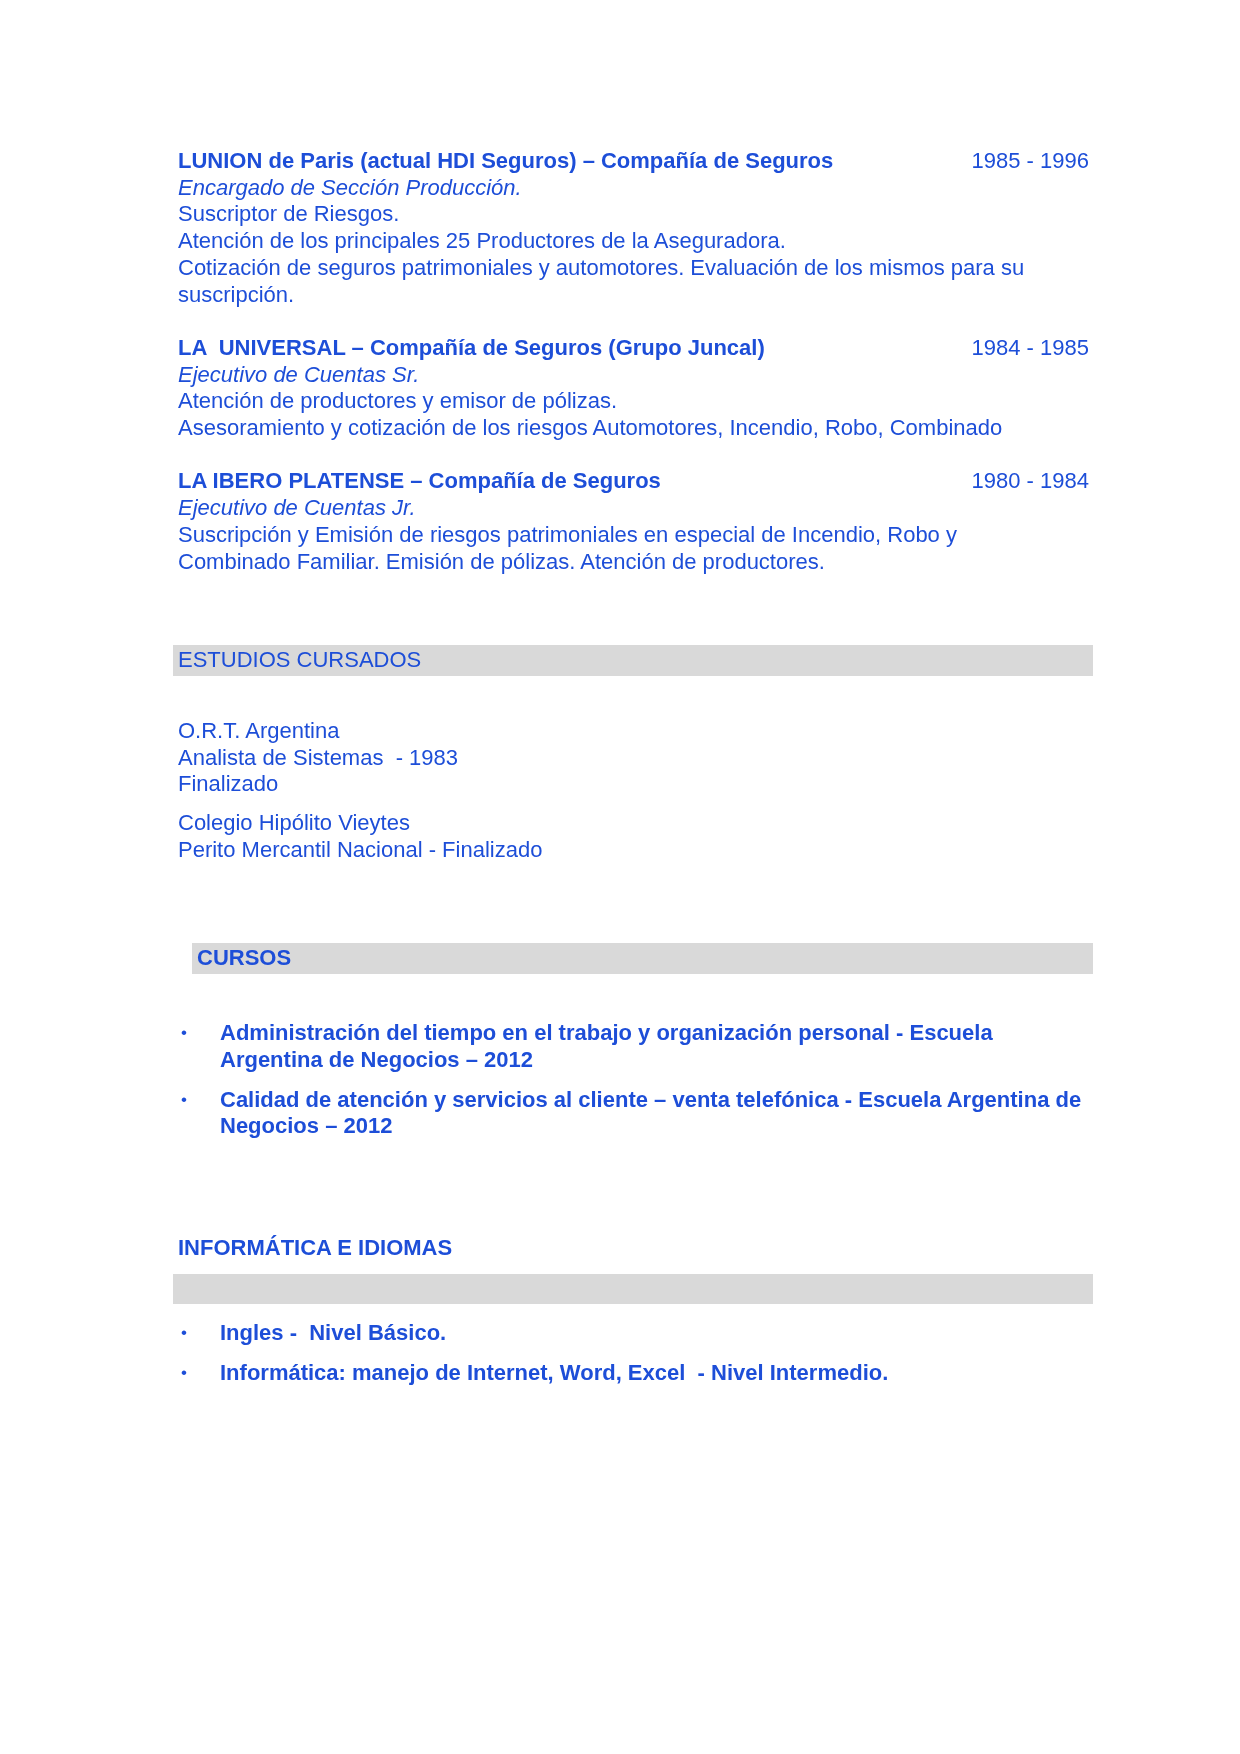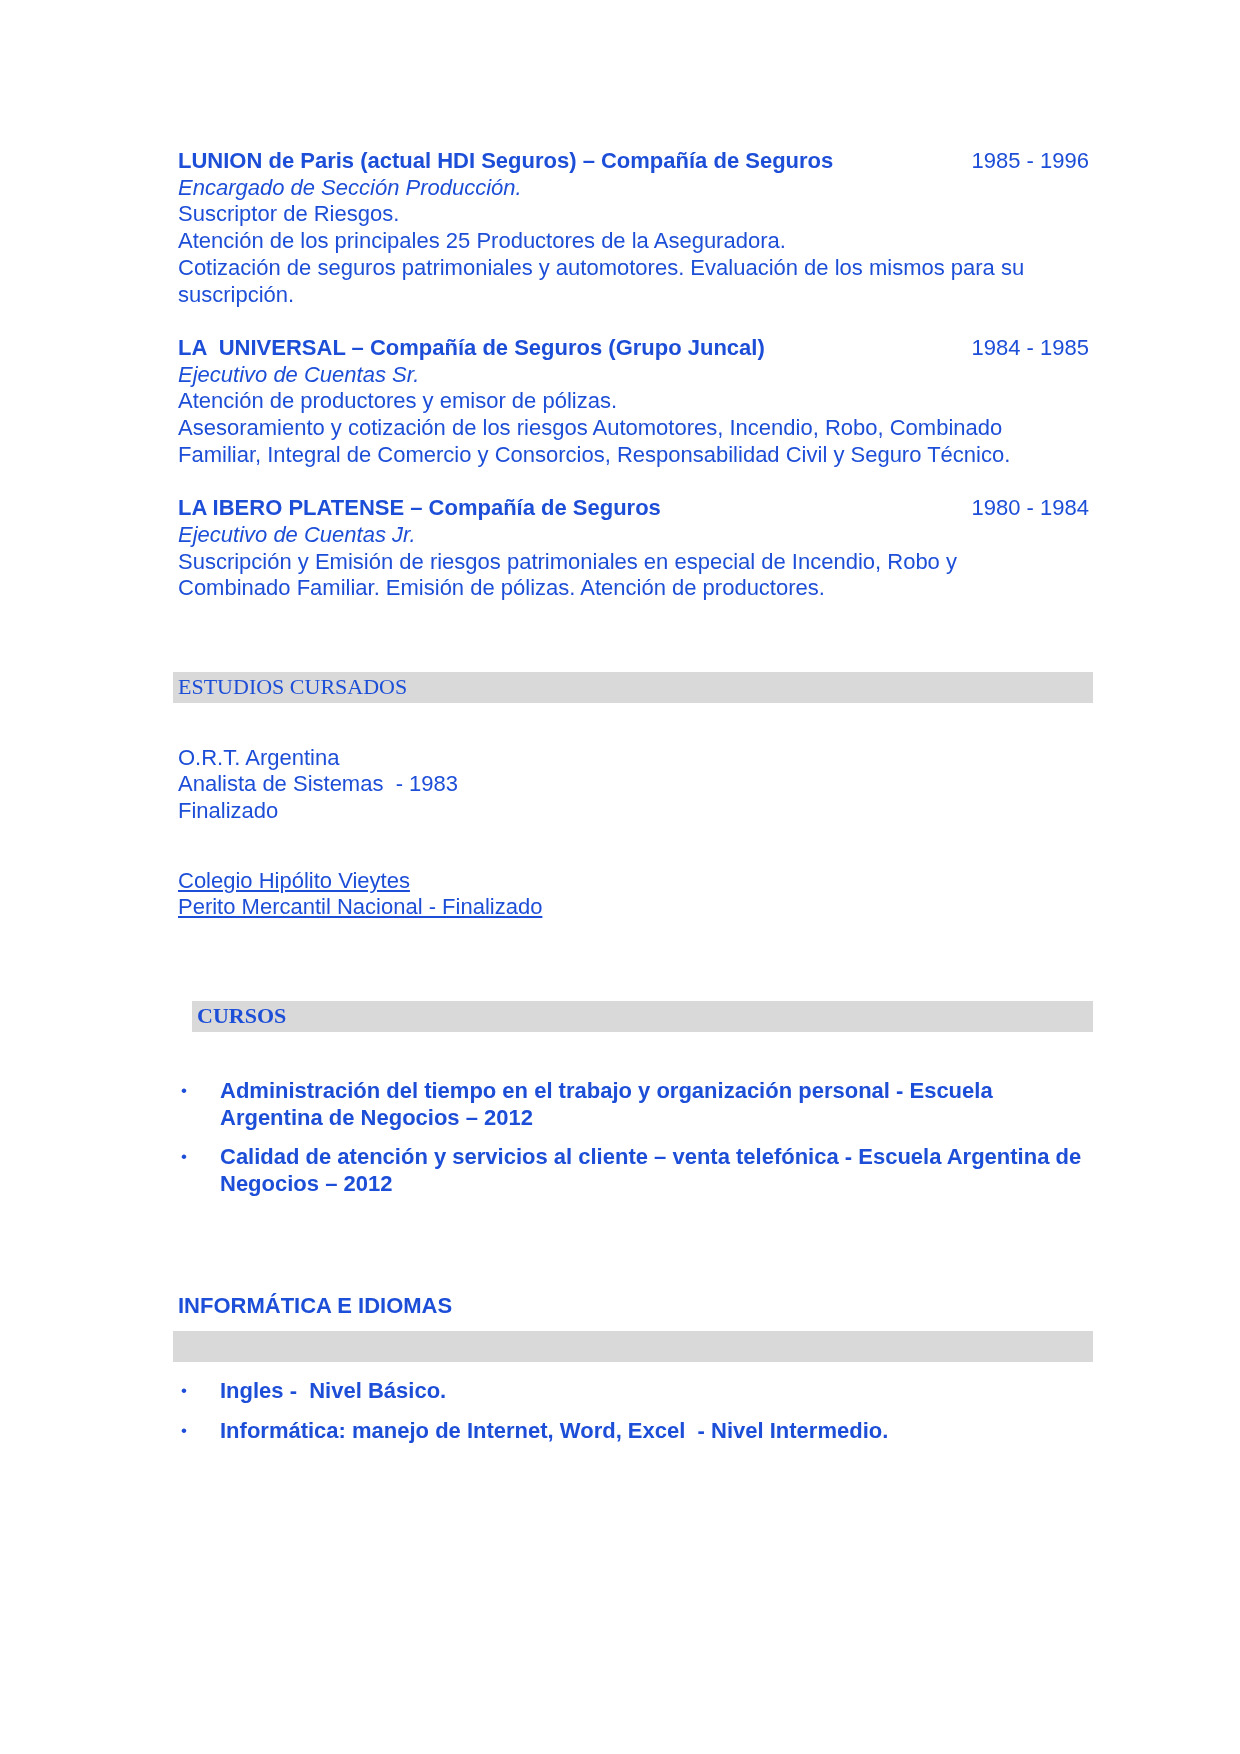--- a/index.html
+++ b/index.html
@@ -20,25 +20,24 @@
   .period { font-weight:normal; white-space:pre; text-align:left; }
   .role { font-style:italic; white-space:pre; }
   .line { white-space:pre; }
 
   .section-bar {
     background:#d9d9d9;
     padding:2px 4px 2px 5px;
     margin-left:-5px; margin-right:-4px;
     min-height:26.7px;
     box-sizing:content-box;
-    font-family:Liberation Serif, serif;
   }
   #estudios-bar { margin-top:70px; }
   .edu-block { margin-top:42px; }
-  .edu-block + .edu-block { margin-top:43px;text-decoration:underline; }
+  .edu-block + .edu-block { margin-top:12px; }
 
   #cursos-bar { margin-top:80px; font-weight:bold;margin-left:14px; }
   .bullet-list { margin-top:46px; }
   .bullet-item { display:flex; }
   .bullet-item + .bullet-item { margin-top:13px; }
   .bullet-marker { flex:none; width:39px; font-size:17px; line-height:26.7px; padding-left:3px; }
   .bullet-text { flex:1;font-weight:bold; }
 
   #informatica-heading { margin-top:95px; font-weight:bold; white-space:pre; }
   #informatica-bar { margin-top:12px; height:23px; }
@@ -63,21 +62,20 @@
     </div>
 
     <div class="job">
       <div class="job-header">
         <span class="company">LA  UNIVERSAL – Compañía de Seguros (Grupo Juncal)</span>
         <span class="period">1984 - 1985</span>
       </div>
       <div class="role">Ejecutivo de Cuentas Sr.</div>
       <div class="line">Atención de productores y emisor de pólizas.</div>
       <div class="line">Asesoramiento y cotización de los riesgos Automotores, Incendio, Robo, Combinado</div>
-      <div class="line">Familiar, Integral de Comercio y Consorcios, Responsabilidad Civil y Seguro Técnico.</div>
     </div>
 
     <div class="job">
       <div class="job-header">
         <span class="company">LA IBERO PLATENSE – Compañía de Seguros</span>
         <span class="period">1980 - 1984</span>
       </div>
       <div class="role">Ejecutivo de Cuentas Jr.</div>
       <div class="line">Suscripción y Emisión de riesgos patrimoniales en especial de Incendio, Robo y</div>
       <div class="line">Combinado Familiar. Emisión de pólizas. Atención de productores.</div>

